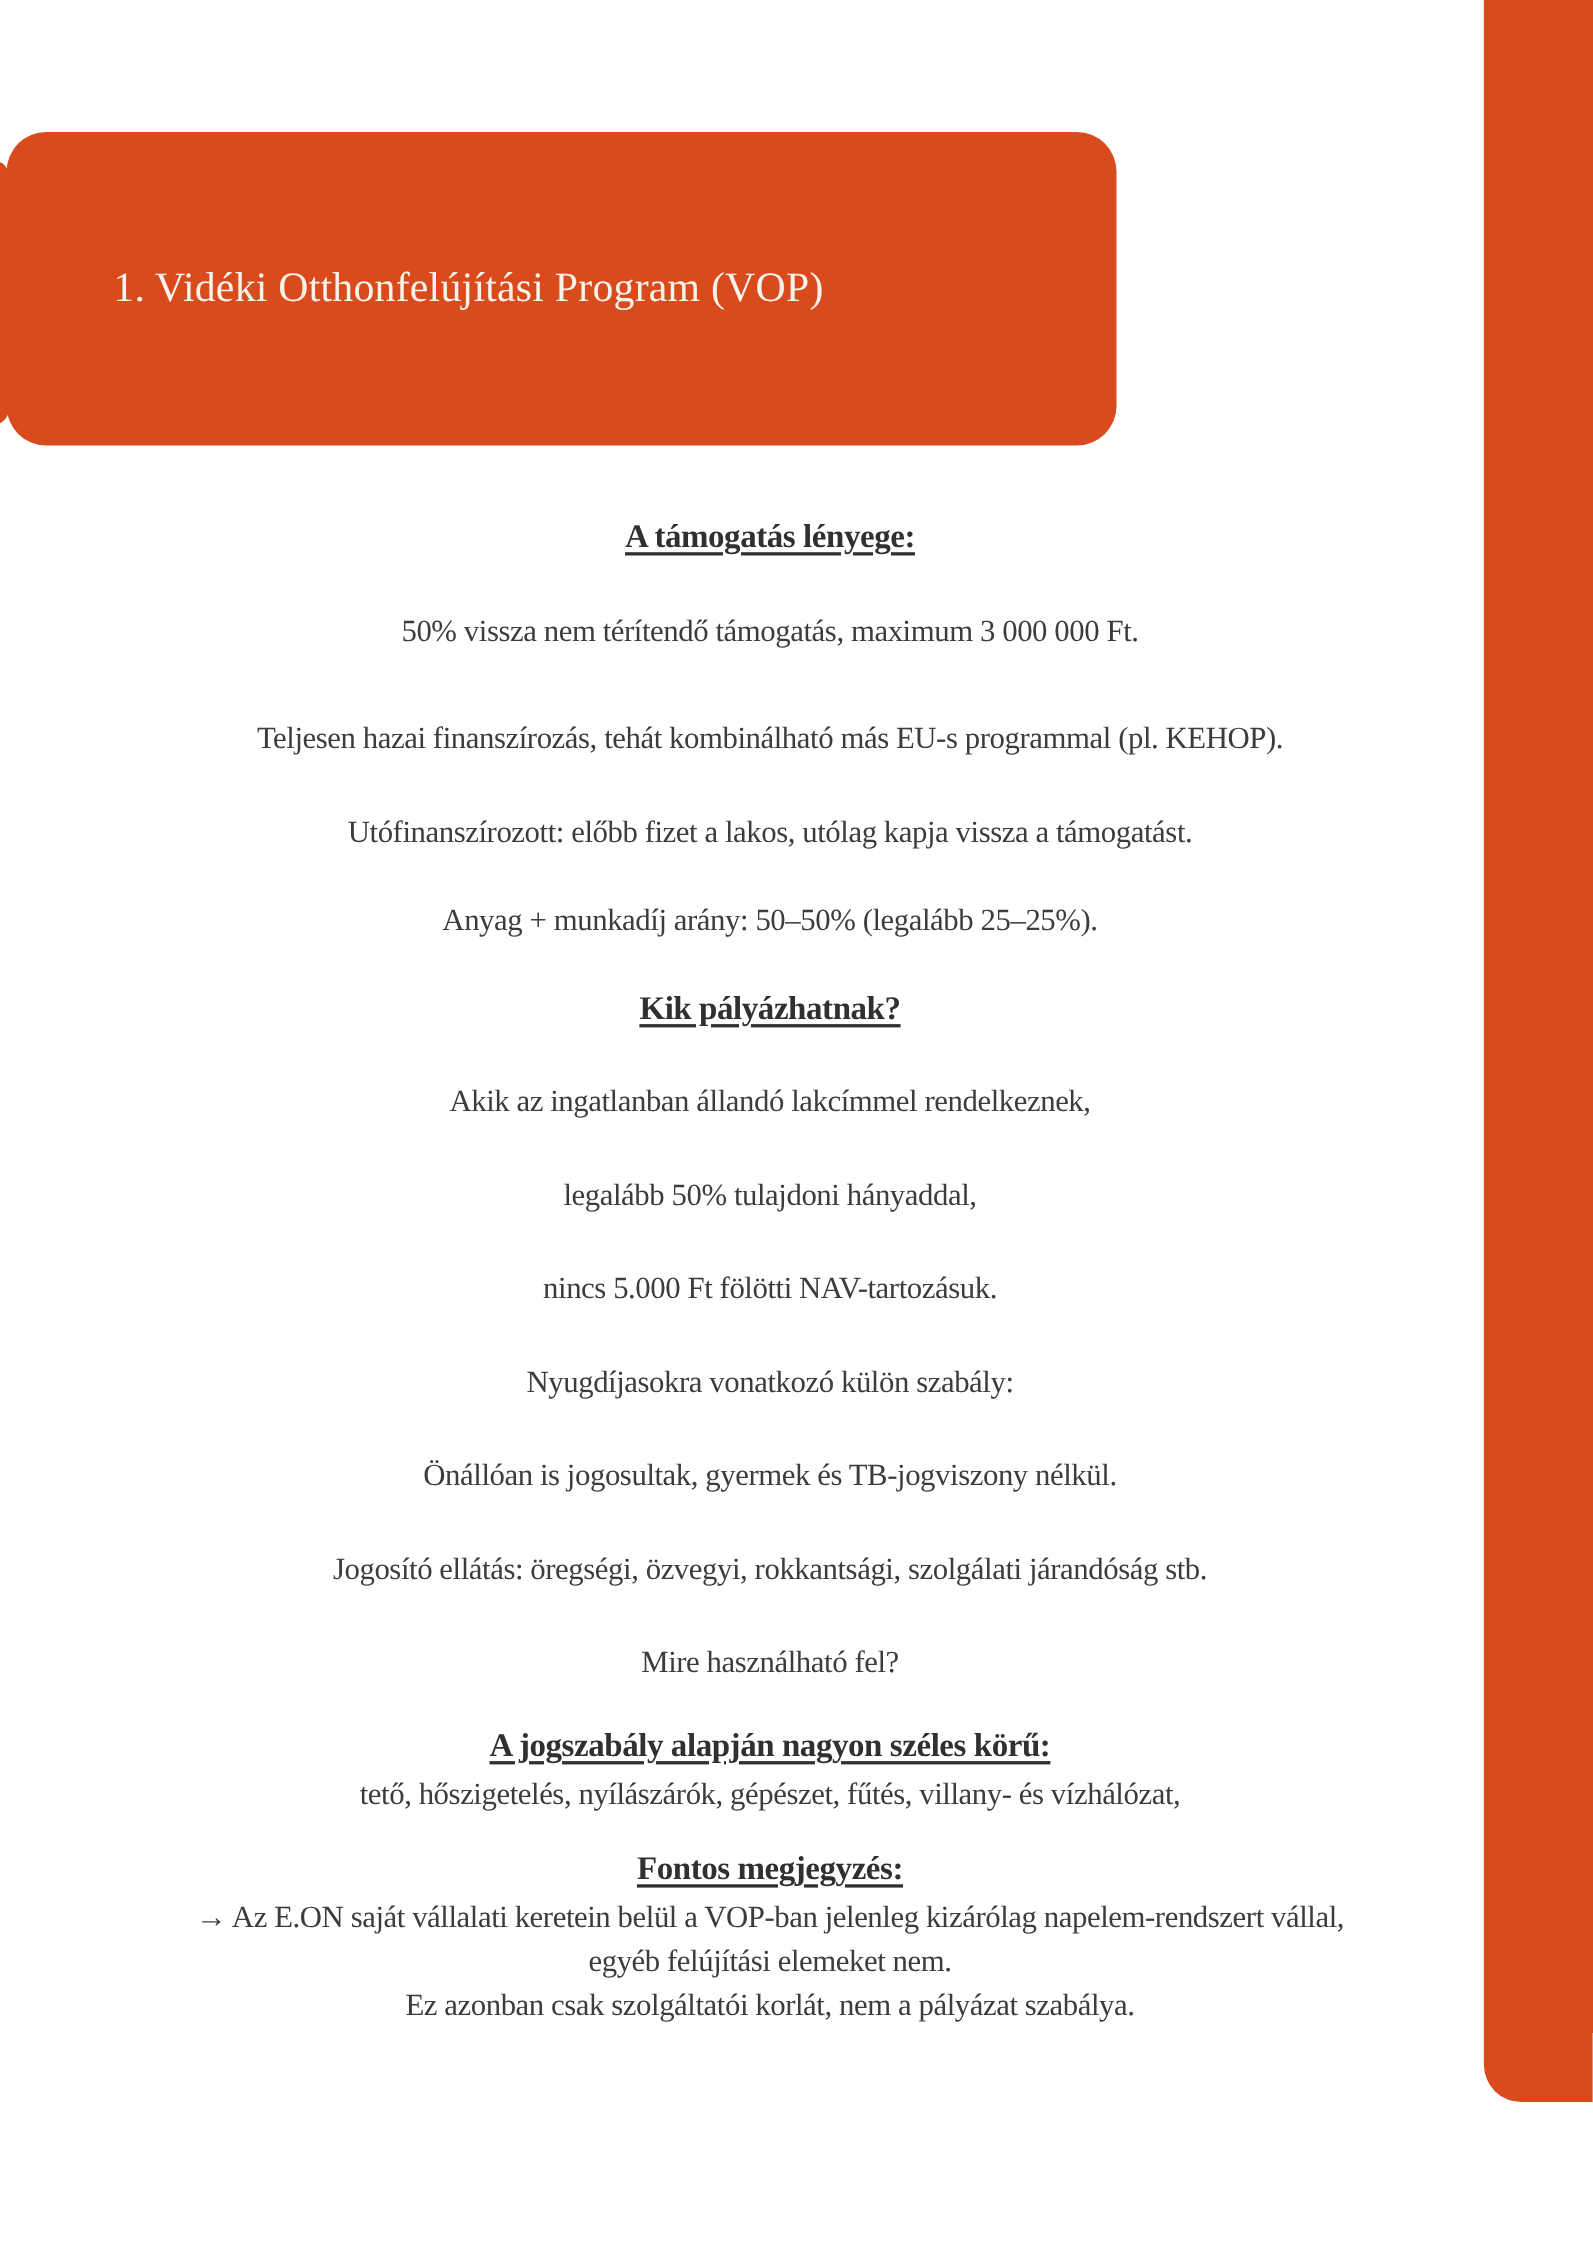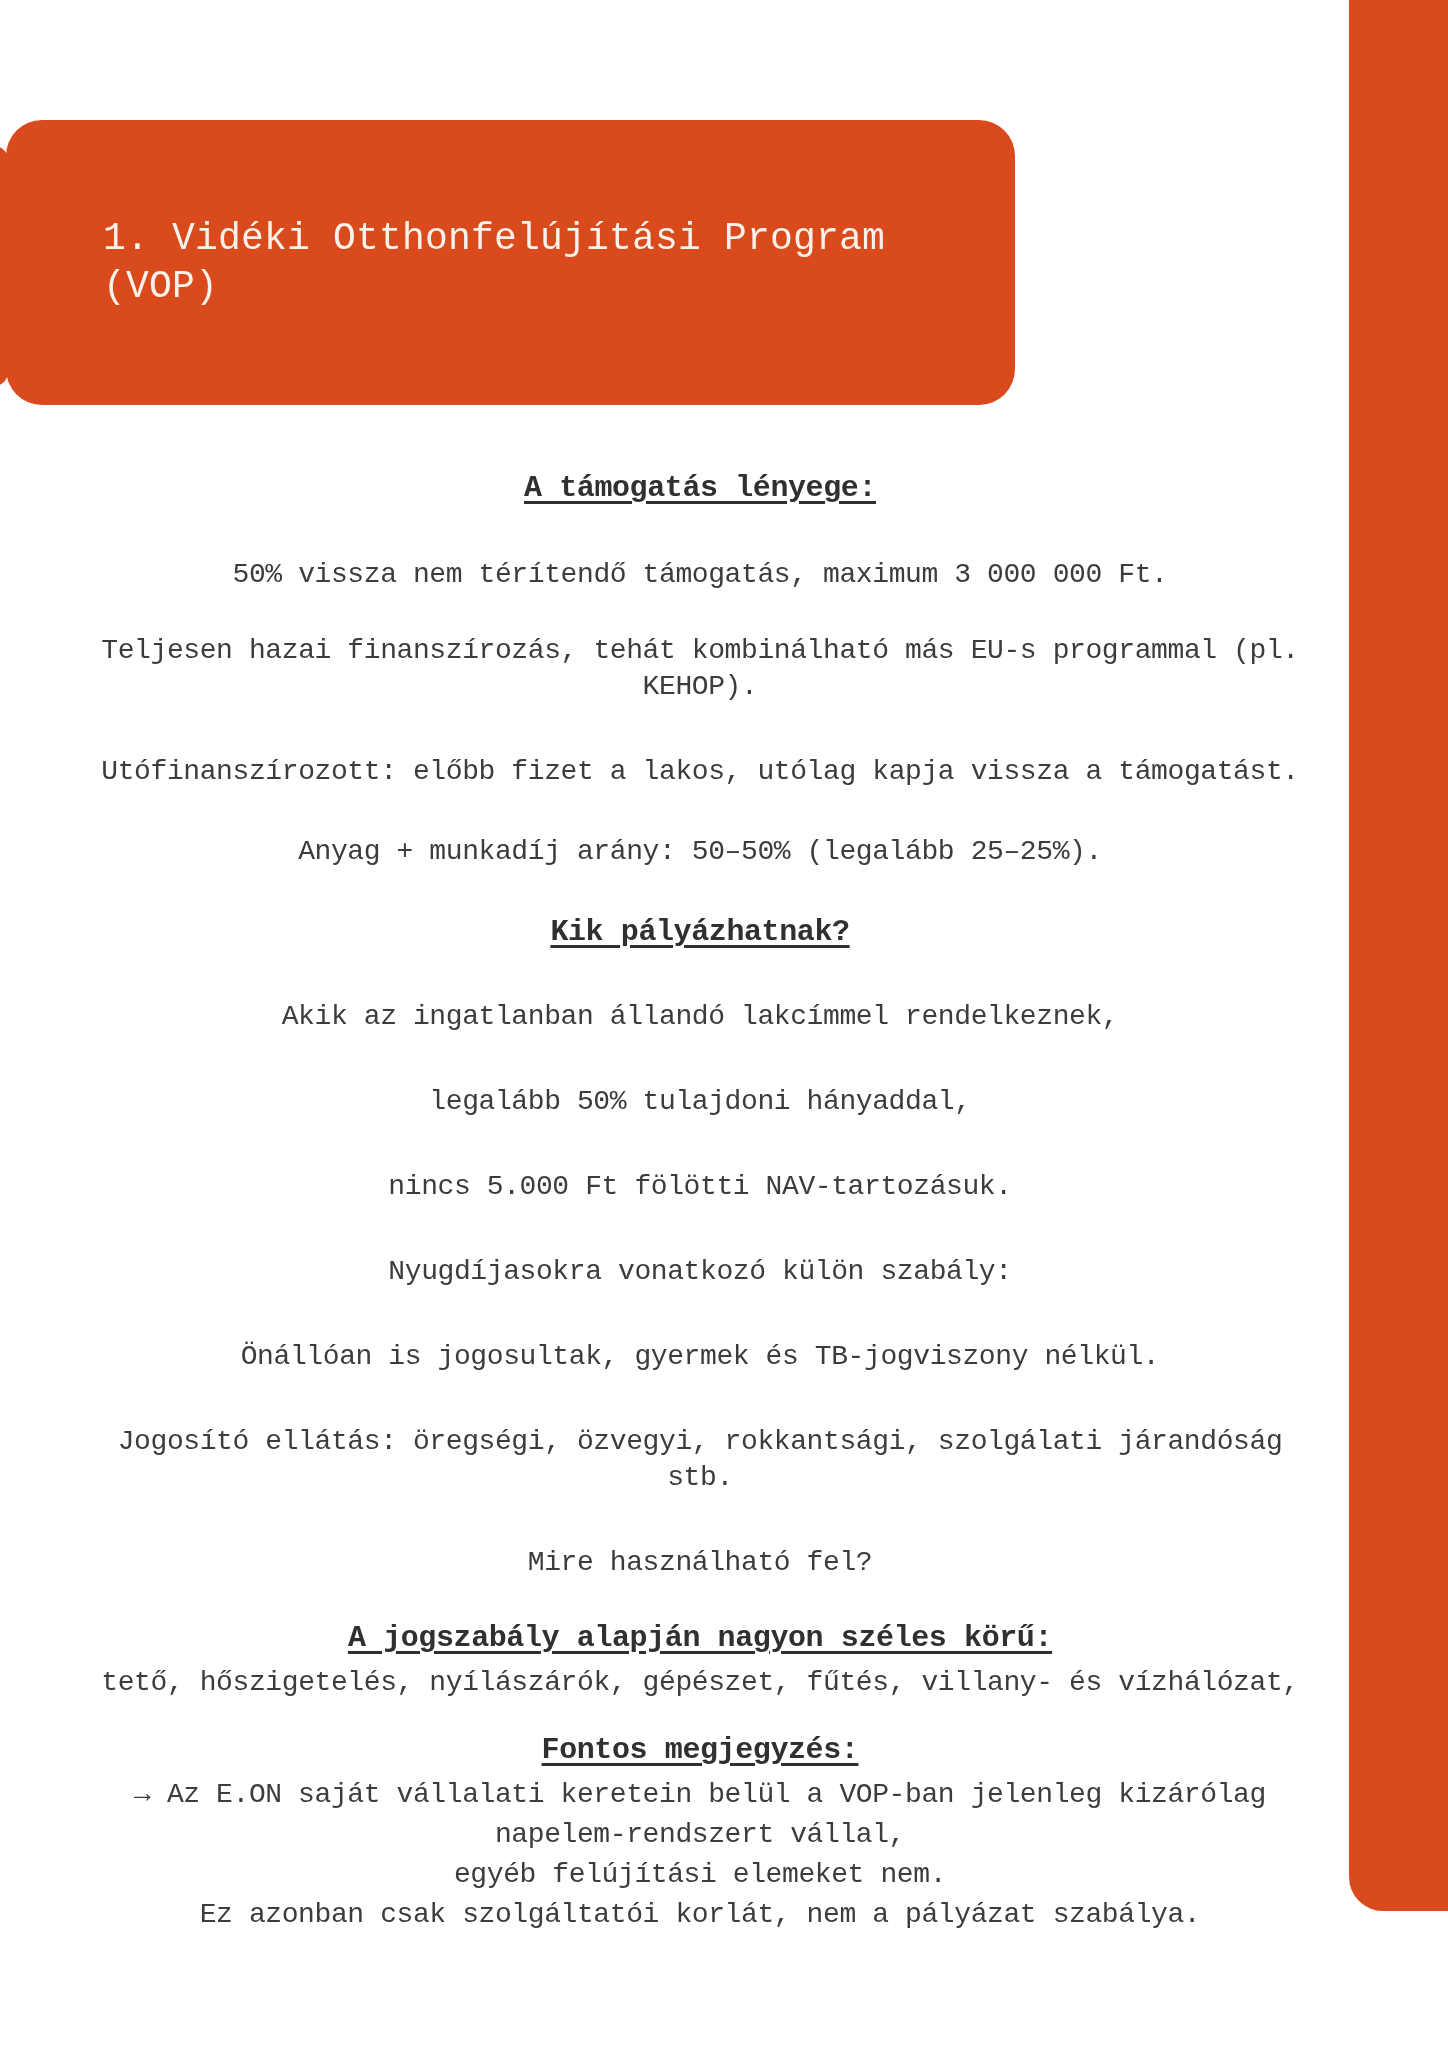--- a/index.html
+++ b/index.html
@@ -6,21 +6,21 @@
     margin: 0;
     padding: 0;
     background: #ffffff;
   }
   .page {
     position: relative;
     width: 1448px;
     height: 2048px;
     background: #ffffff;
     overflow: hidden;
-    font-family: Liberation Mono, monospace;
+    font-family: Liberation Serif, serif;
   }
   
   .side-bar {
     position: absolute;
     left: 1349px;
     top: -40px;
     width: 140px;
     height: 1951px;
     background: #d94b1c;
     border-radius: 34px;
@@ -99,21 +99,21 @@
   <div class="banner-echo"></div>
 
   <div class="header-banner">
     <div class="page-title">1. Vidéki Otthonfelújítási Program (VOP)</div>
   </div>
 
   <div class="content-area">
 
     <p class="section-heading" style="margin-top:64px">A támogatás lényege:</p>
     <p class="body-line" style="margin-top:50px">50% vissza nem térítendő támogatás, maximum 3 000 000 Ft.</p>
-    <p class="body-line" style="margin-top:40px">Teljesen hazai finanszírozás, tehát kombinálható más EU-s programmal (pl. KEHOP).</p>
+    <p class="body-line" style="margin-top:61px">Teljesen hazai finanszírozás, tehát kombinálható más EU-s programmal (pl. KEHOP).</p>
     <p class="body-line" style="margin-top:49px">Utófinanszírozott: előbb fizet a lakos, utólag kapja vissza a támogatást.</p>
     <p class="body-line" style="margin-top:44px">Anyag + munkadíj arány: 50–50% (legalább 25–25%).</p>
 
     <p class="section-heading" style="margin-top:43px">Kik pályázhatnak?</p>
     <p class="body-line" style="margin-top:48px">Akik az ingatlanban állandó lakcímmel rendelkeznek,</p>
     <p class="body-line" style="margin-top:49px">legalább 50% tulajdoni hányaddal,</p>
     <p class="body-line" style="margin-top:49px">nincs 5.000 Ft fölötti NAV-tartozásuk.</p>
     <p class="body-line" style="margin-top:49px">Nyugdíjasokra vonatkozó külön szabály:</p>
     <p class="body-line" style="margin-top:49px">Önállóan is jogosultak, gyermek és TB-jogviszony nélkül.</p>
     <p class="body-line" style="margin-top:49px">Jogosító ellátás: öregségi, özvegyi, rokkantsági, szolgálati járandóság stb.</p>

